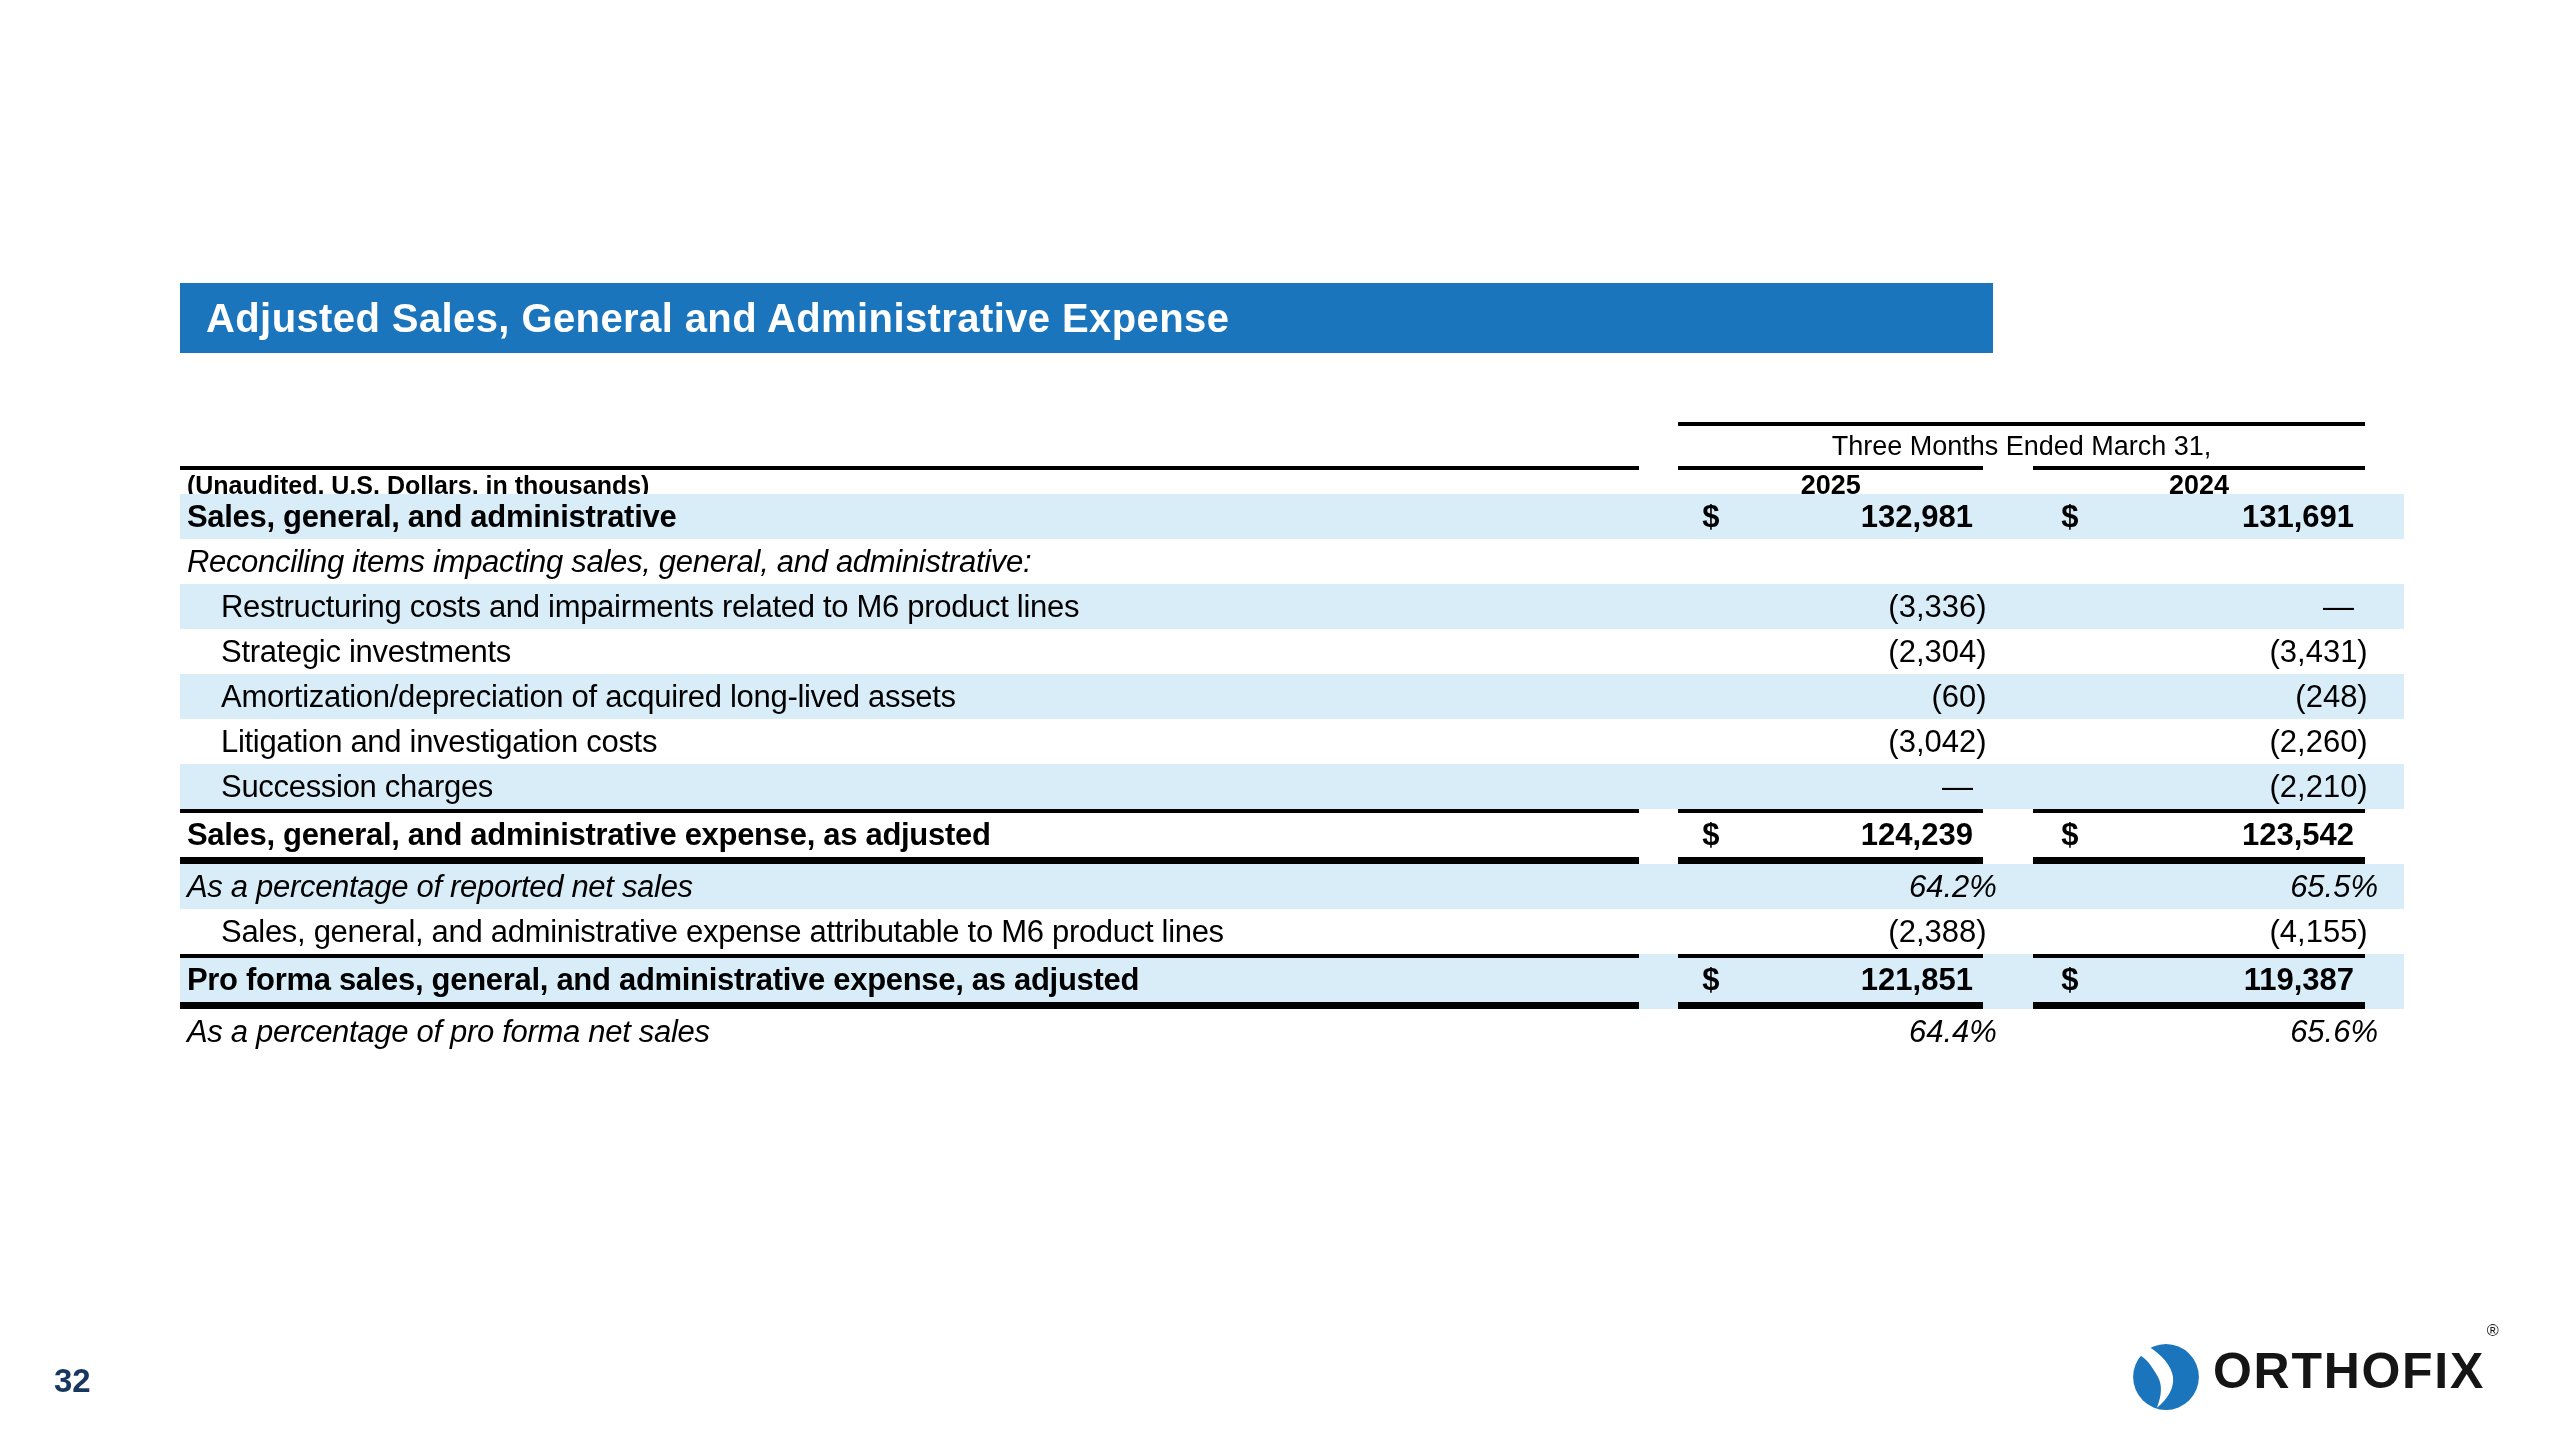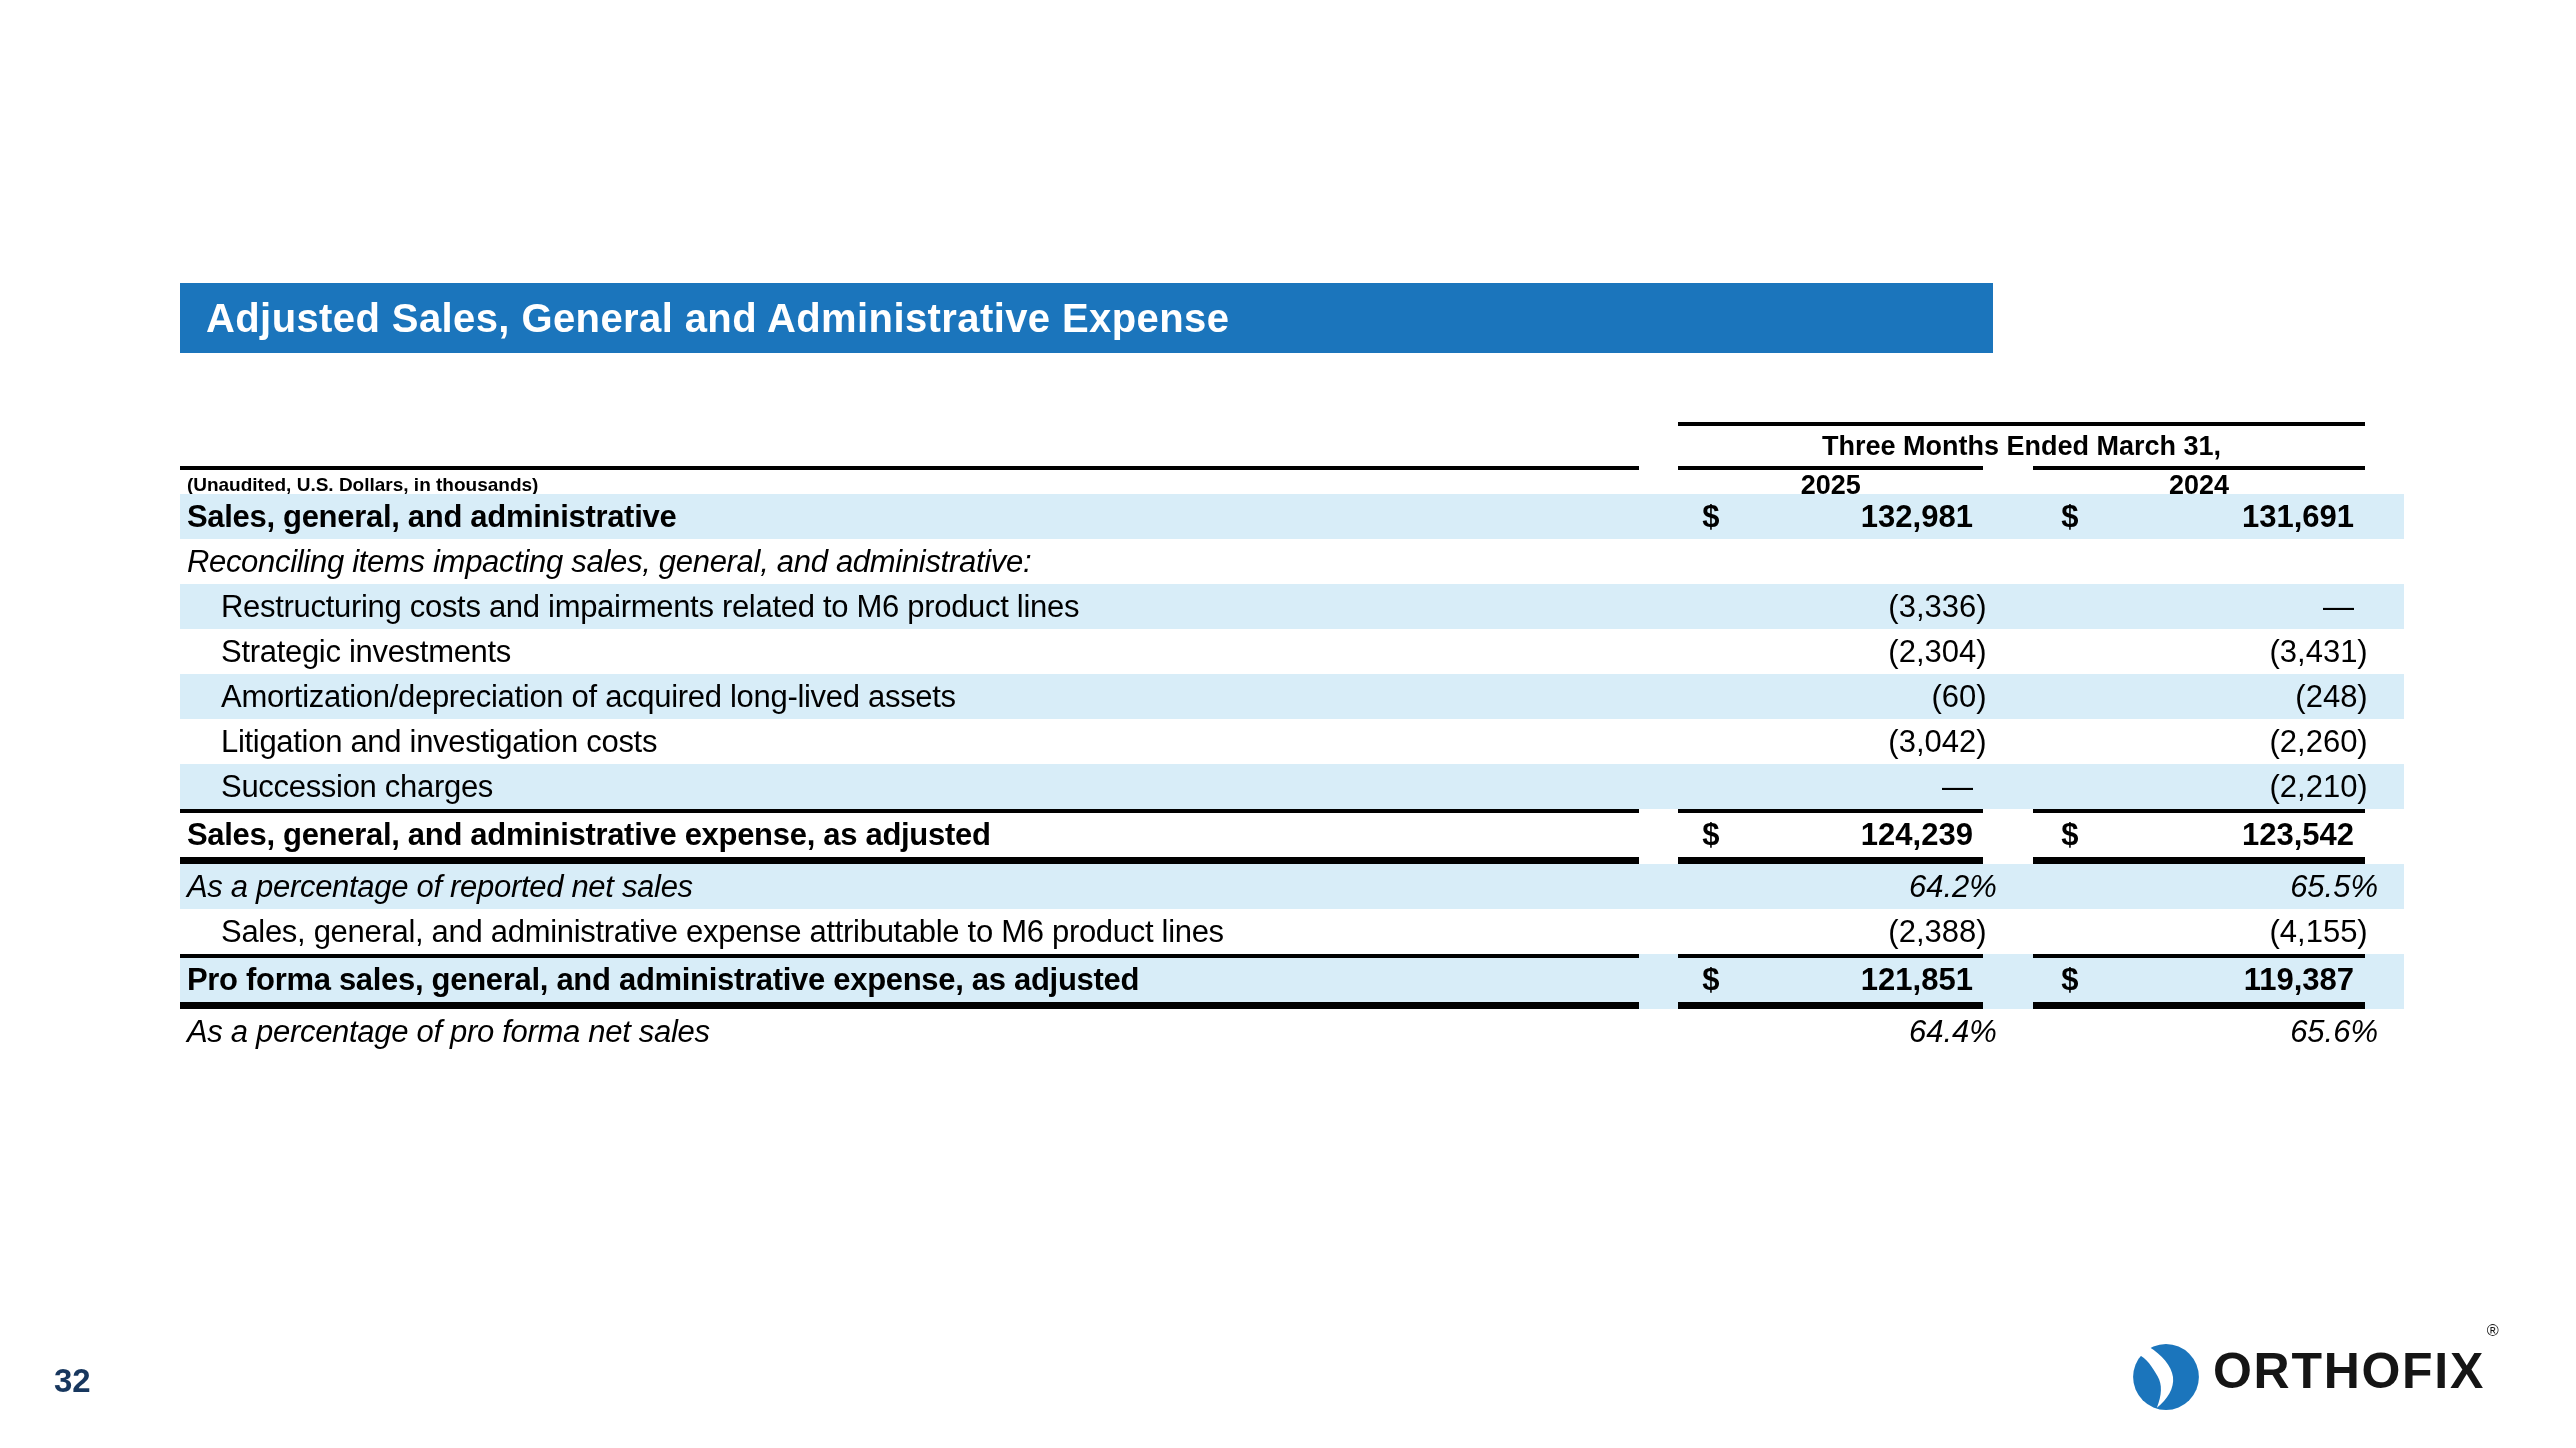--- a/index.html
+++ b/index.html
@@ -10,25 +10,25 @@
   
   #title-bar { position:absolute; left:180px; top:283px; width:1813px; height:70px;
                background:#1b75bc; display:flex; align-items:center; }
   #title-bar .title-text { color:#ffffff; font-size:40px; font-weight:bold;
                padding-left:26px; letter-spacing:0.4px; }
 
   
   #group-strip { position:absolute; left:180px; top:422px; width:2185px; height:44px; }
   #group-box { margin-left:1498px; width:687px; height:100%;
                border-top:4.3px solid #000; display:flex; align-items:center;
-               justify-content:center; font-weight:bold; font-size:27px; }
+               justify-content:center; font-weight:normal; font-size:27px; }
   #header-row { position:absolute; left:180px; top:466px; width:2224px; height:39px;
                display:flex; }
   #header-row .hcell { display:flex; align-items:center; }
-  .hl   { width:1460px; padding-left:6.9px; font-size:19px; font-weight:bold;
+  .hl   { width:1460px; padding-left:6.9px; font-size:25px; font-weight:bold;
           border-top:4.3px solid #000; border-bottom:5.2px solid #000; }
   .hsp1 { width:39px; }
   .hc1  { width:305px; justify-content:center; font-size:27px; font-weight:bold;
           border-top:4.3px solid #000; border-bottom:5.2px solid #000; }
   .hsp2 { width:50px; }
   .hc2  { width:332px; justify-content:center; font-size:27px; font-weight:bold;
           border-top:4.3px solid #000; border-bottom:5.2px solid #000; }
   .hfill{ width:39px; }
 
   

